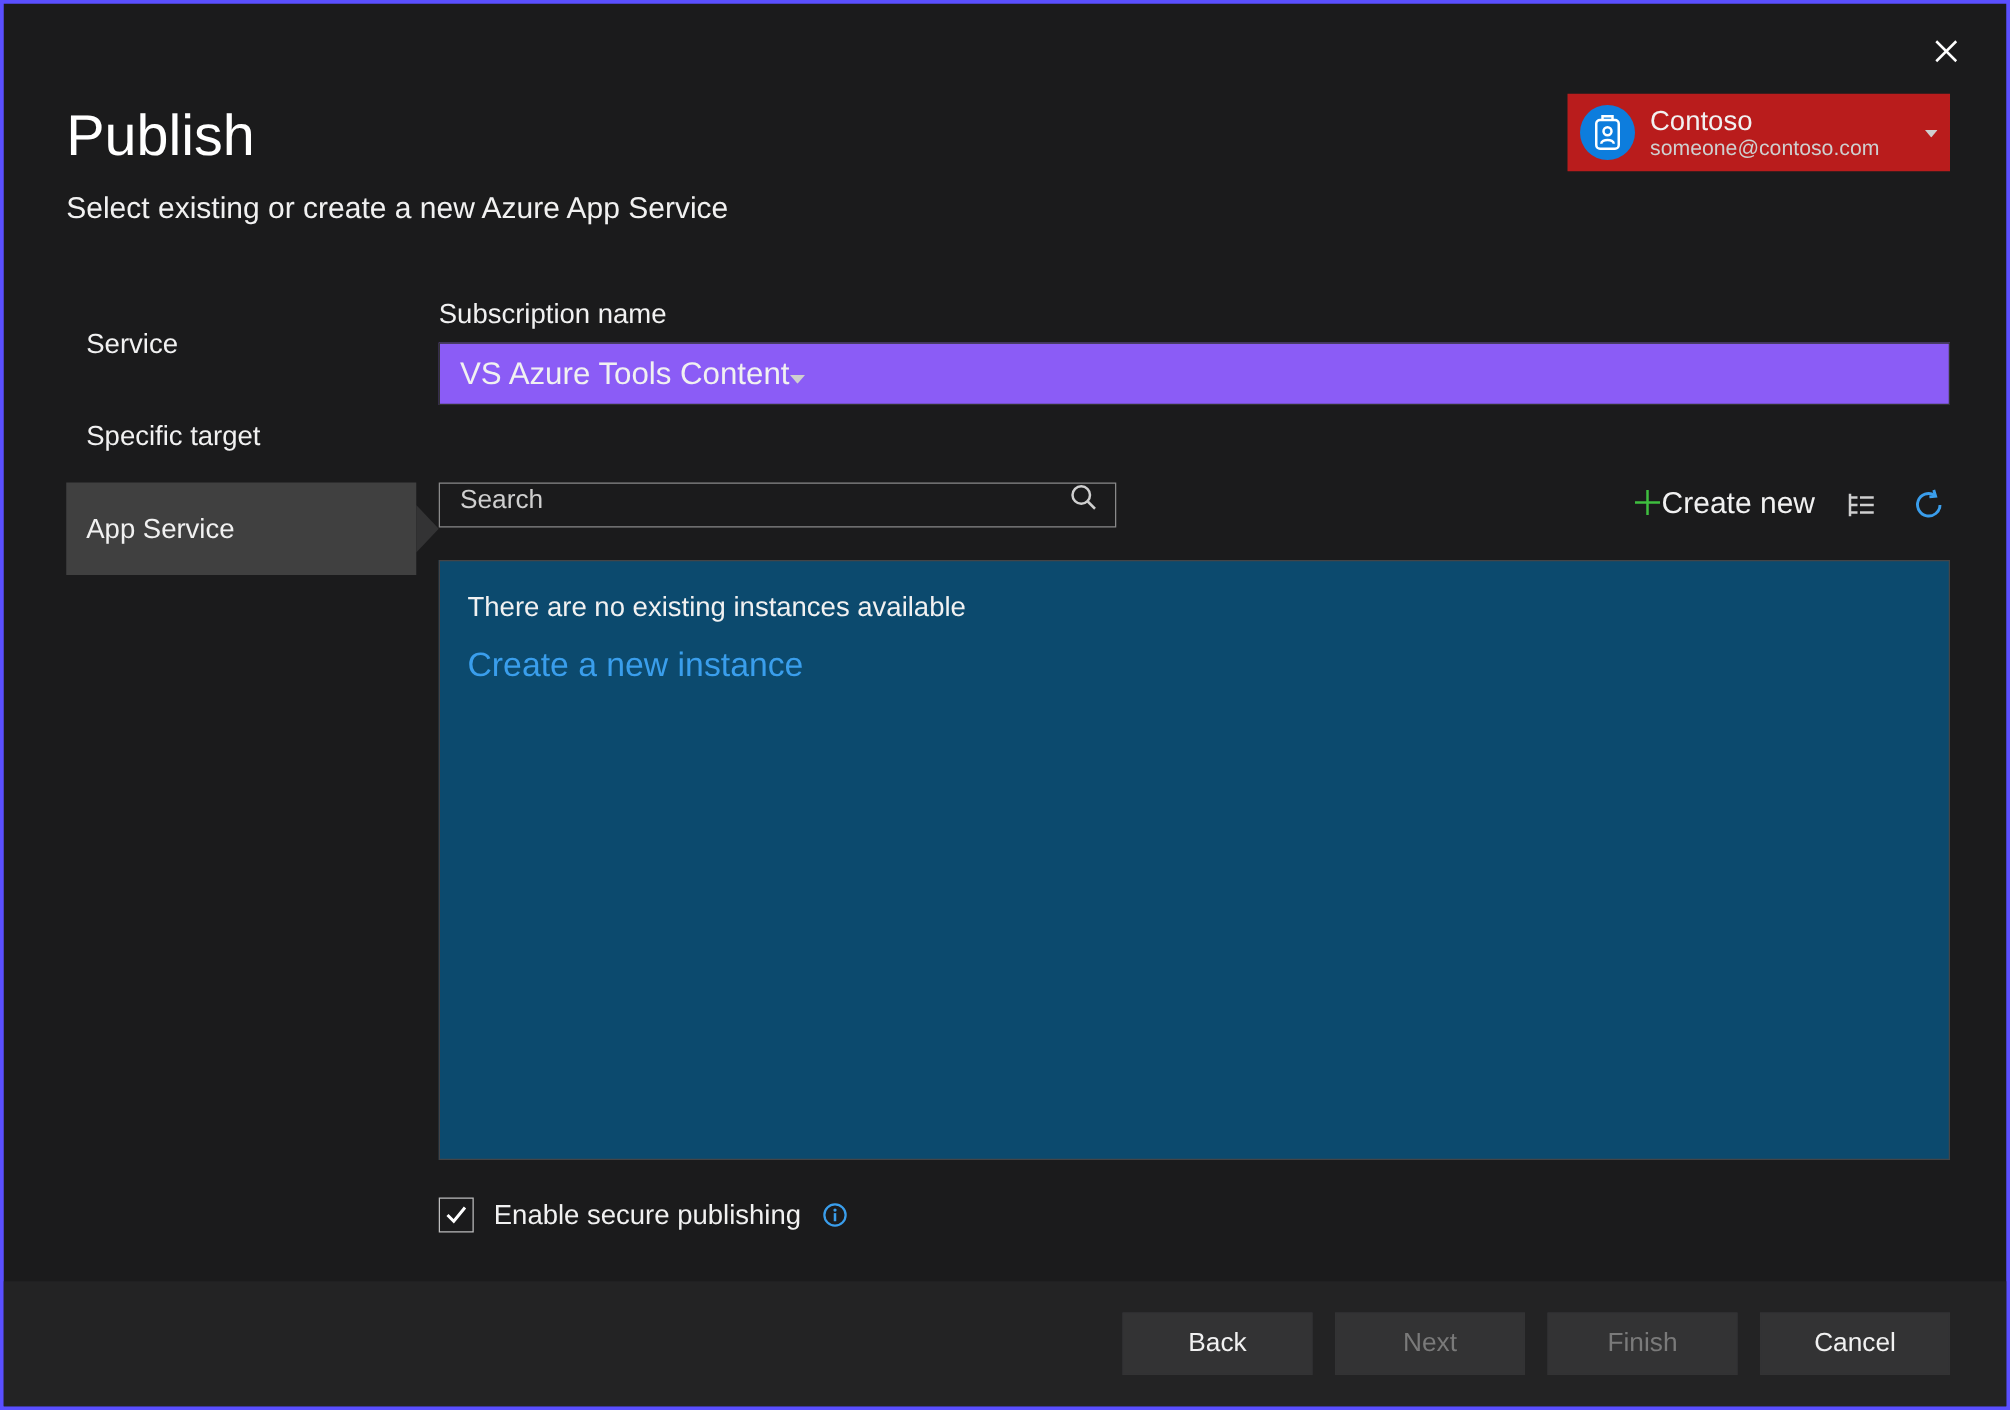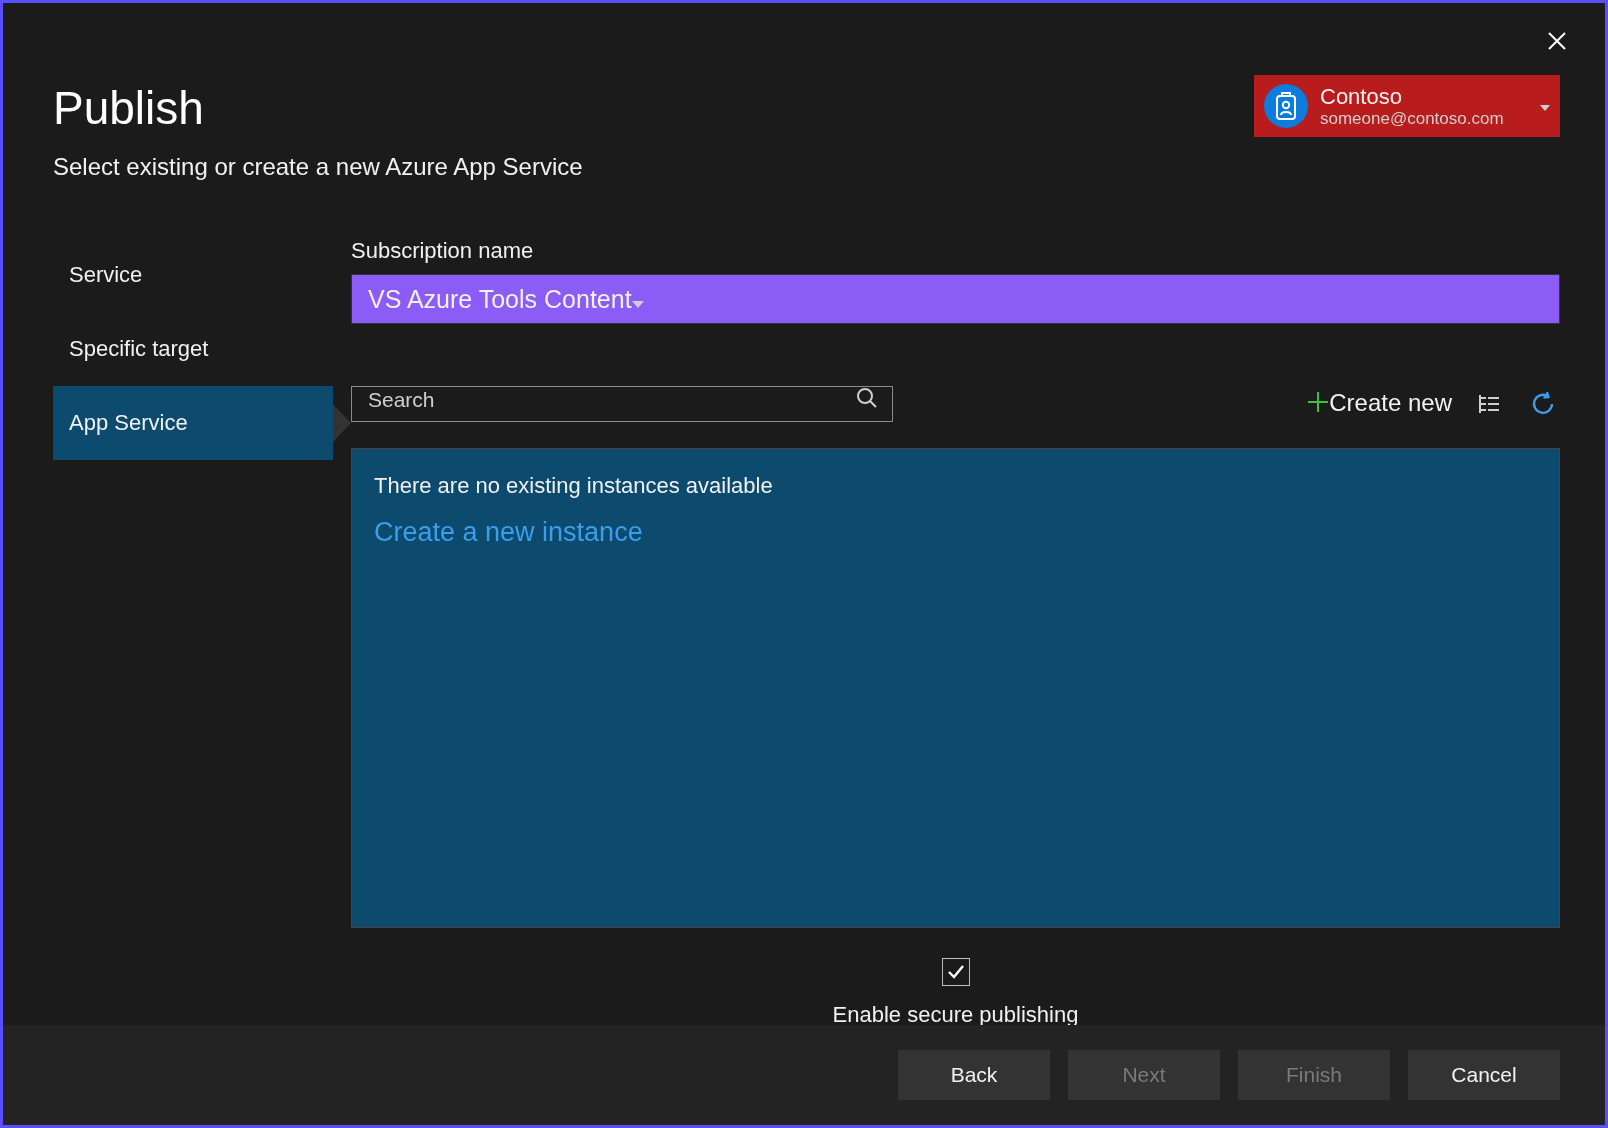--- a/index.html
+++ b/index.html
@@ -111,21 +111,21 @@
     display: flex;
     align-items: center;
     padding-left: 16px;
     font-size: 22px;
     color: #f1f1f1;
     box-sizing: border-box;
     position: relative;
     cursor: default;
   }
   .step.active {
-    background: #0c4a6e;
+    background: #404040;
   }
   .step.active::after {
     content: "";
     position: absolute;
     right: -18px;
     top: 50%;
     transform: translateY(-50%);
     width: 0; height: 0;
     border-top: 19px solid transparent;
     border-bottom: 19px solid transparent;
@@ -226,21 +226,20 @@
     display: inline-block;
   }
 
   .secure-row {
     margin-top: 30px;
     display: flex;
     align-items: center;
     gap: 16px;
     font-size: 22px;
     color: #f1f1f1;
-    flex-direction: column;
   }
   .checkbox {
     width: 26px;
     height: 26px;
     border: 1px solid #bdbdbd;
     background: transparent;
     display: flex;
     align-items: center;
     justify-content: center;
     cursor: pointer;

